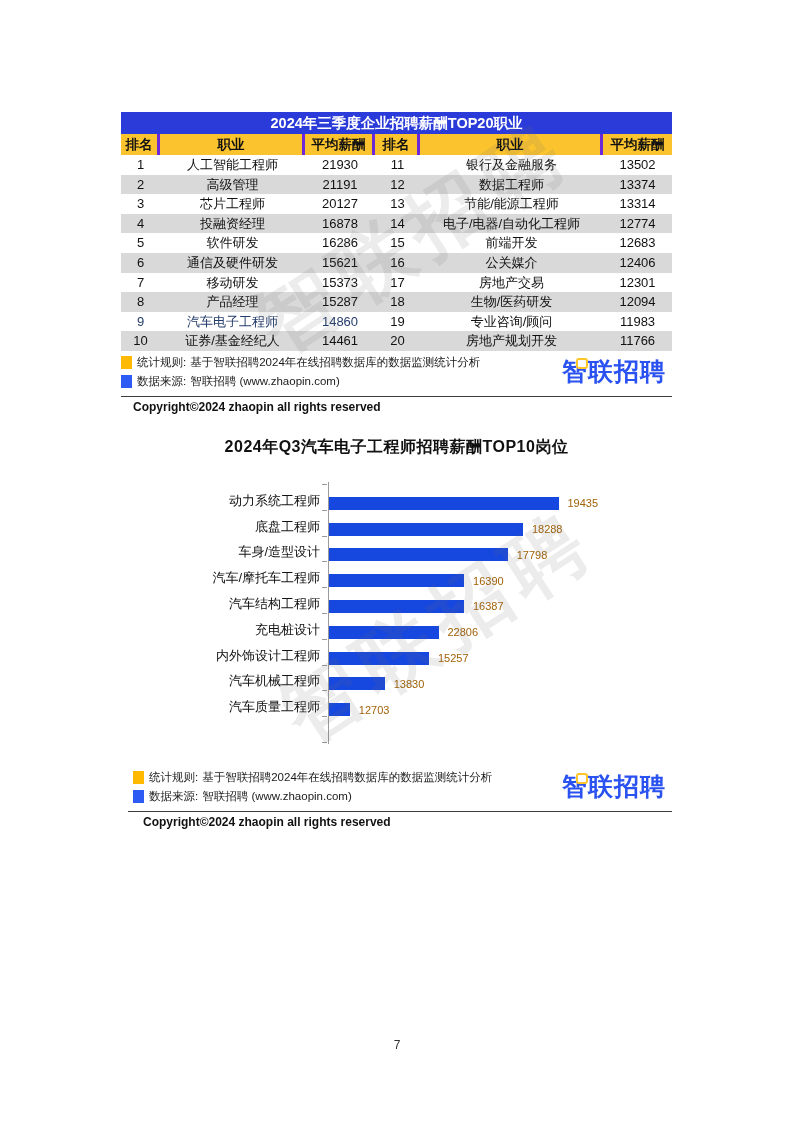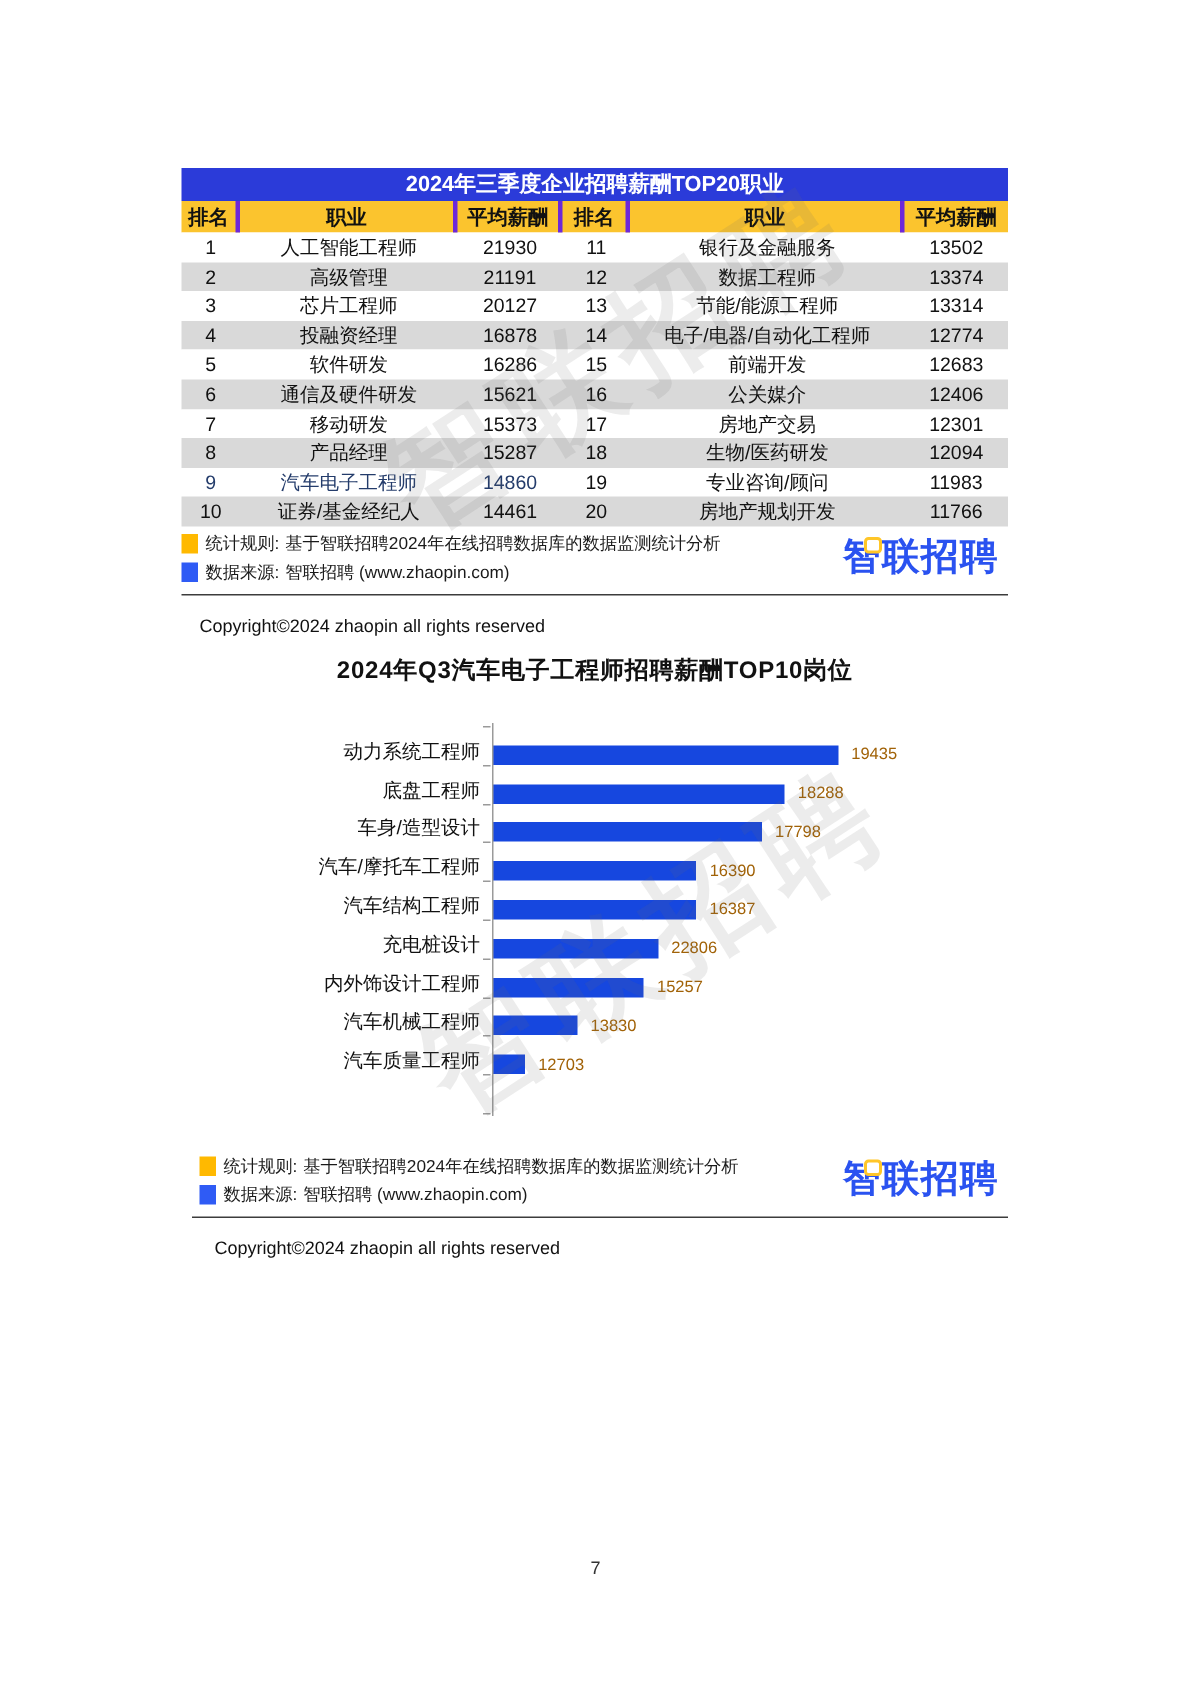--- a/index.html
+++ b/index.html
@@ -33,21 +33,21 @@
   .fn { position:absolute; z-index:2; }
   .fn1 { left:121px; top:353px; width:551px; }
   .fn2 { left:133px; top:768px; width:539px; }
   .fn-line { height:19px; display:flex; align-items:center; font-size:11.5px; color:#1a1a1a; }
   .sq { display:inline-block; width:11px; height:13px; margin-right:5px; flex:0 0 auto; }
   .sq-y { background:var(--legend-yellow); }
   .sq-b { background:var(--legend-blue); }
   .fn-label { margin-right:4px; }
   .fn-divider { border-top:1px solid #3c3c3c; margin-top:5px; }
   .fn2 .fn-divider { margin-left:-5px; }
-  .fn-copyright { margin-top:13px; font-size:12px; color:#111; margin-left:12px; }
+  .fn-copyright { margin-top:3px; font-size:12px; color:#111; margin-left:12px;font-weight:bold; }
   .fn2 .fn-copyright { margin-left:10px; }
 
   
   .logo { position:absolute; right:6px; top:1px; font-size:25px; font-weight:bold;
           color:var(--logo-blue); letter-spacing:1px; line-height:34px; }
   .zhi-wrap { position:relative; display:inline-block; }
   .zhi-accent { position:absolute; right:0px; top:4px; width:12px; height:11px;
                 border:2.5px solid var(--logo-yellow); border-radius:3px; background:#fff; }
 
   

